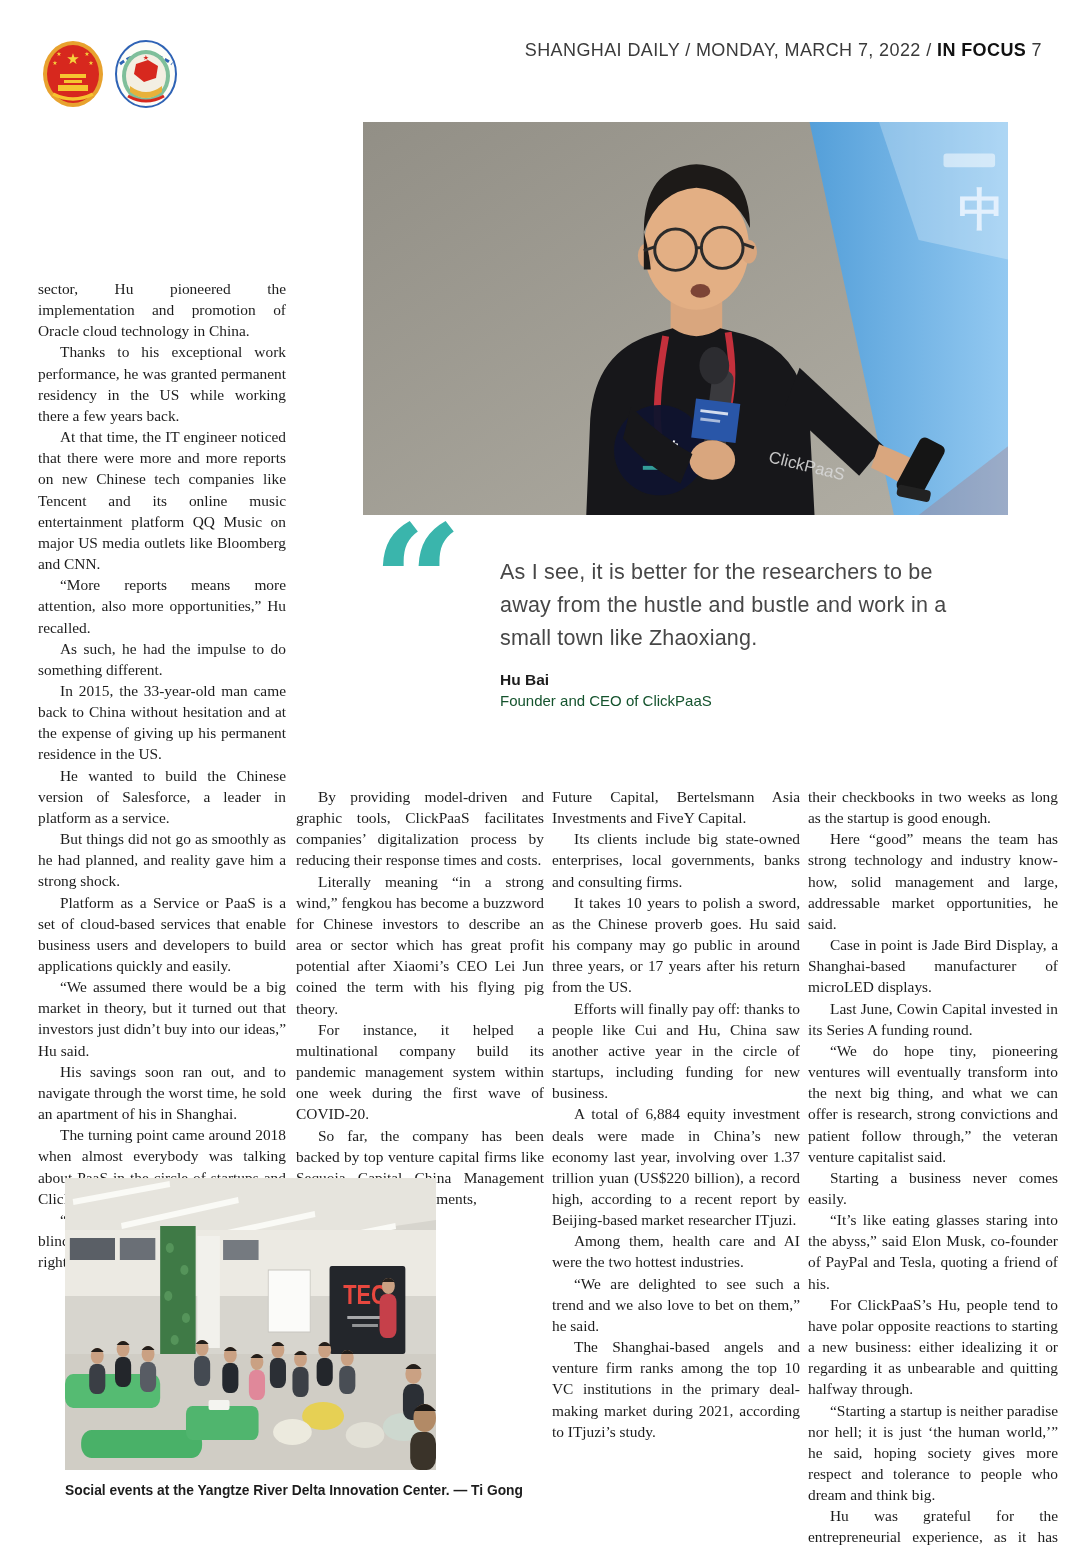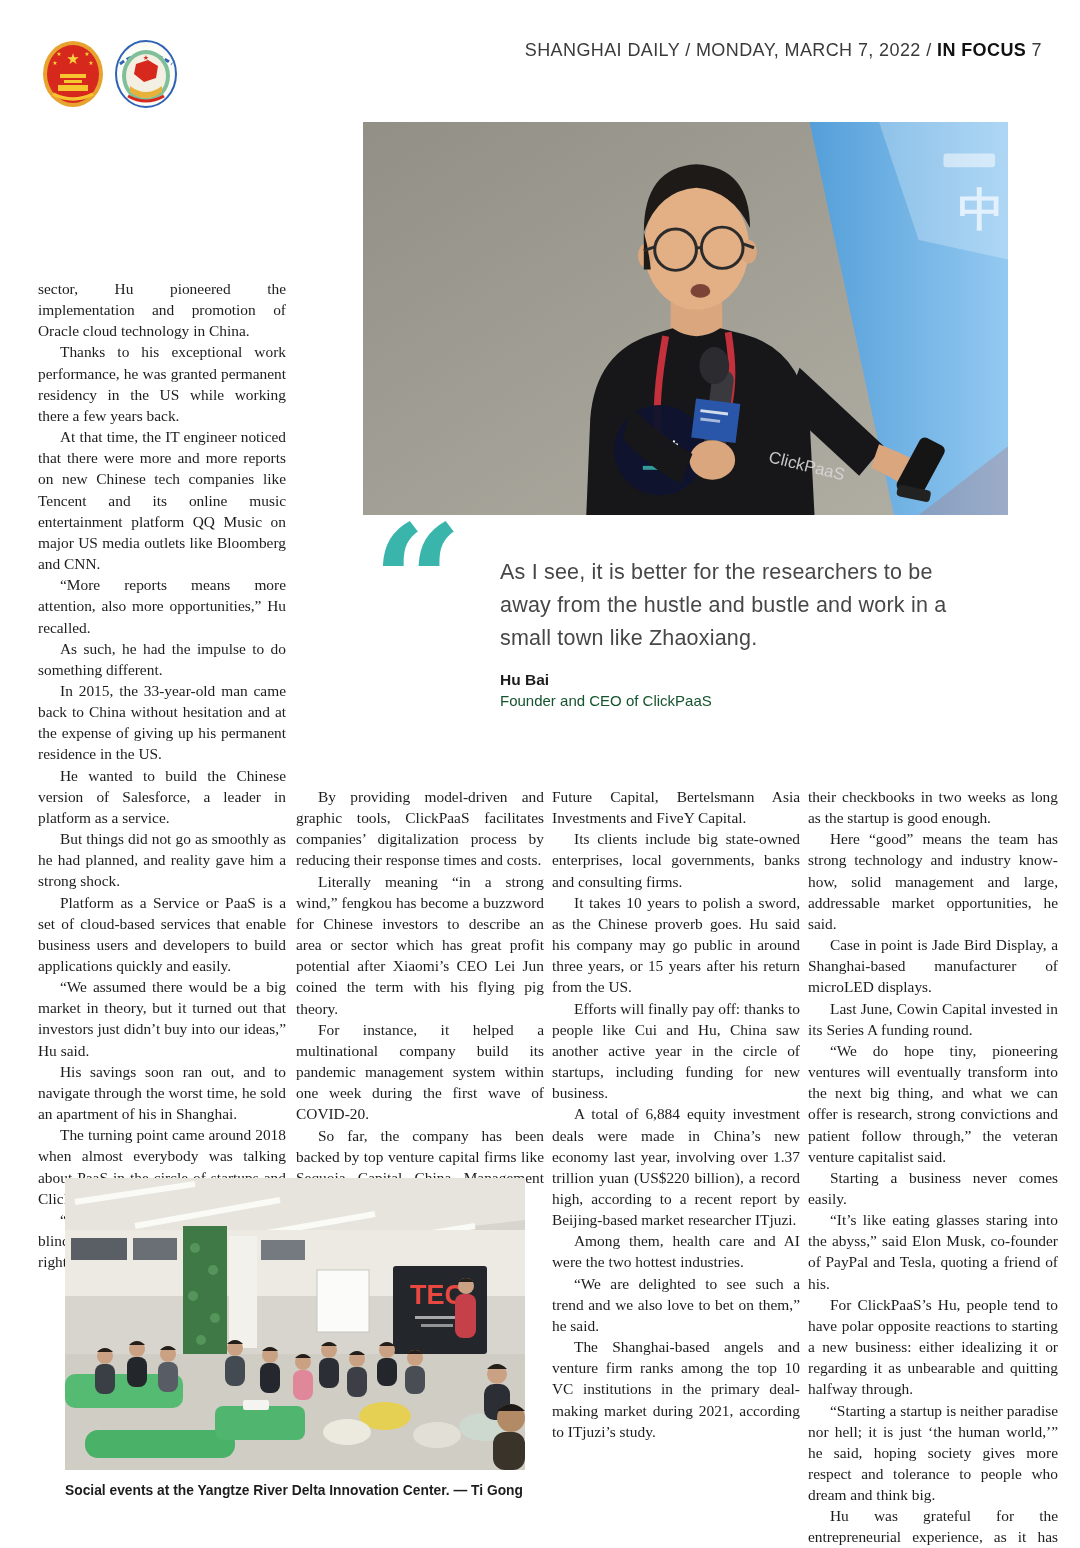--- a/index.html
+++ b/index.html
@@ -32,21 +32,21 @@
   .col{position:absolute;width:248px;font-size:15.4px;line-height:21.15px;text-align:justify;
        color:#1c1c1c;hyphens:auto;-webkit-hyphens:auto;}
   .col p{margin:0;text-indent:22px;}
   .col p.noindent{text-indent:0;}
   .col1{left:38px;top:278px;}
   .col2{left:296px;top:786px;}
   .col3{left:552px;top:786px;}
   .col4{left:808px;top:786px;width:250px;}
 
   
-  .bottom-photo{position:absolute;left:65px;top:1178px;width:460px;height:292px;overflow:hidden;}
+  .bottom-photo{position:absolute;left:65px;top:1178px;width:371px;height:292px;overflow:hidden;}
   .bottom-photo svg{display:block;width:100%;height:100%;}
   .photo-caption{position:absolute;left:65px;top:1482px;width:475px;
                  font-family:"Liberation Sans",sans-serif;font-weight:bold;font-size:13.8px;
                  color:#1d1d1d;line-height:1.3;}
 </style>
 </head>
 <body>
 
 <div class="page">
 
@@ -166,21 +166,21 @@
 
   <p>By providing model-driven and graphic tools, ClickPaaS facilitates companies’ digitalization process by reducing their response times and costs.</p>
       <p>Literally meaning “in a strong wind,” fengkou has become a buzzword for Chinese investors to describe an area or sector which has great profit potential after Xiaomi’s CEO Lei Jun coined the term with his flying pig theory.</p>
       <p>For instance, it helped a multinational company build its pandemic management system within one week during the first wave of COVID-20.</p>
       <p>So far, the company has been backed by top venture capital firms like Sequoia Capital China Management LLP, SIG China Investments,</p>
     </div>
   <div class="col col3">
 
   <p class="noindent">Future Capital, Bertelsmann Asia Investments and FiveY Capital.</p>
       <p>Its clients include big state-owned enterprises, local governments, banks and consulting firms.</p>
-      <p>It takes 10 years to polish a sword, as the Chinese proverb goes. Hu said his company may go public in around three years, or 15 years after his return from the US.</p>
+      <p>It takes 10 years to polish a sword, as the Chinese proverb goes. Hu said his company may go public in around three years, or 17 years after his return from the US.</p>
       <p>Efforts will finally pay off: thanks to people like Cui and Hu, China saw another active year in the circle of startups, including funding for new business.</p>
       <p>A total of 6,884 equity investment deals were made in China’s new economy last year, involving over 1.37 trillion yuan (US$220 billion), a record high, according to a recent report by Beijing-based market researcher ITjuzi.</p>
       <p>Among them, health care and AI were the two hottest industries.</p>
       <p>“We are delighted to see such a trend and we also love to bet on them,” he said.</p>
       <p>The Shanghai-based angels and venture firm ranks among the top 10 VC institutions in the primary deal-making market during 2021, according to ITjuzi’s study.</p>
     </div>
   <div class="col col4">
 
   <p class="noindent">their checkbooks in two weeks as long as the startup is good enough.</p>
       <p>Here “good” means the team has strong technology and industry know-how, solid management and large, addressable market opportunities, he said.</p>

